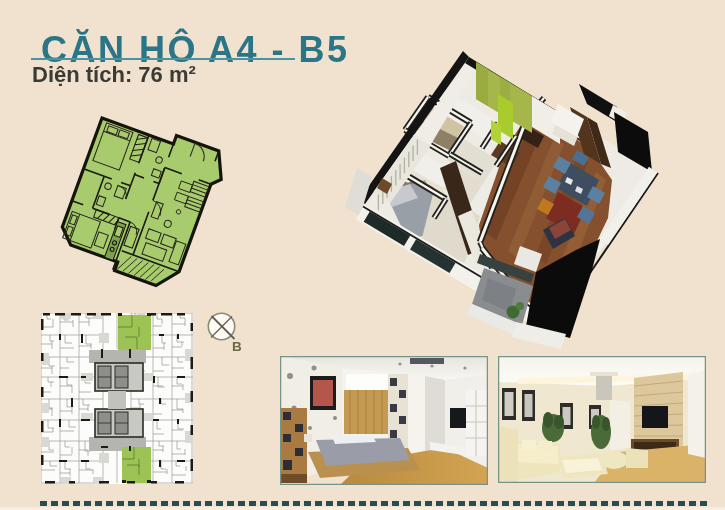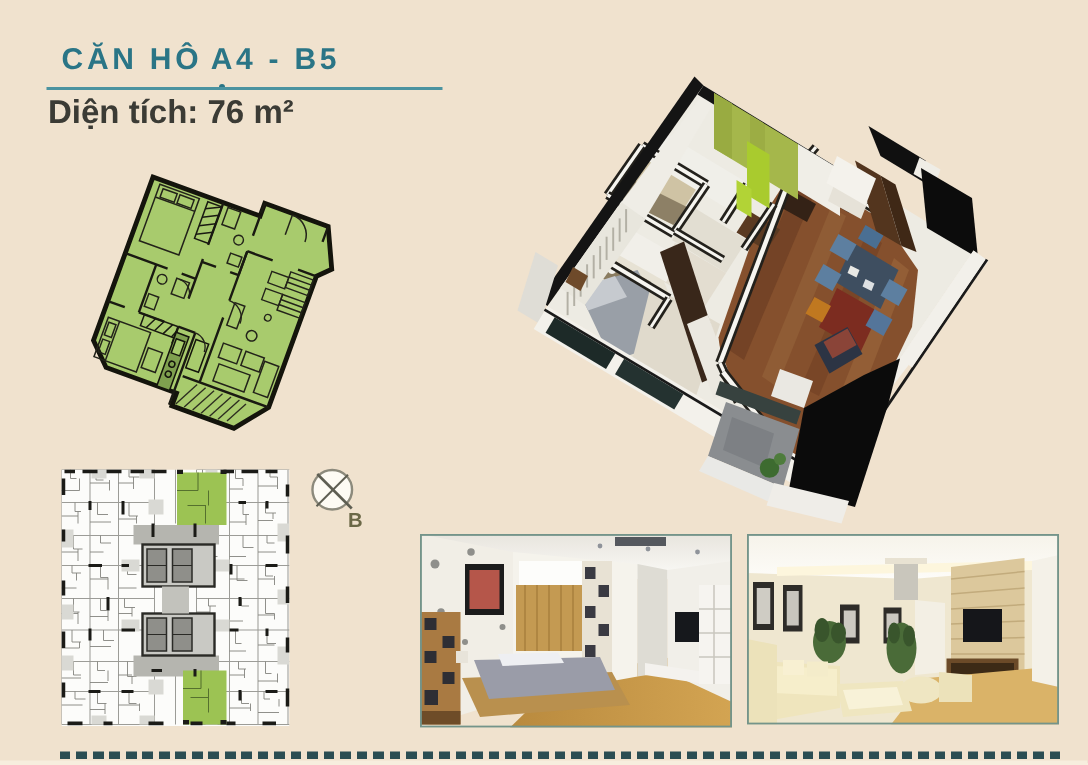--- a/index.html
+++ b/index.html
@@ -2,21 +2,21 @@
 <html><head>
 <meta charset="utf-8">
 <style>
   html,body{margin:0;padding:0;}
   body{width:725px;height:510px;background:#f0e2ce;font-family:"Liberation Sans",sans-serif;overflow:hidden;position:relative;}
   .abs{position:absolute;}
 </style>
 </head>
 <body>
 
-<div class="abs" style="left:41px;top:29px;color:#2a7586;font-size:20px;font-weight:bold;letter-spacing:2.5px;white-space:nowrap;">CĂN HÔ<span style="letter-spacing:0"> </span>A4 - B5</div>
+<div class="abs" style="left:41px;top:29px;color:#2a7586;font-size:36px;font-weight:bold;letter-spacing:2.5px;white-space:nowrap;">CĂN HÔ<span style="letter-spacing:0"> </span>A4 - B5</div>
 
 <div class="abs" style="left:146px;top:56px;width:4px;height:4px;background:#2a7586;border-radius:50%;"></div>
 
 <div class="abs" style="left:31px;top:58px;width:264px;height:2px;background:#4b93a0;"></div>
 
 <div class="abs" style="left:32px;top:62px;color:#3b3b35;font-size:22px;font-weight:bold;">Diện tích: 76 m²</div>
 
 <svg class="abs" style="left:30px;top:95px;" width="215" height="210" viewBox="0 0 215 210">
 <g transform="translate(72,23) rotate(20)">
 

